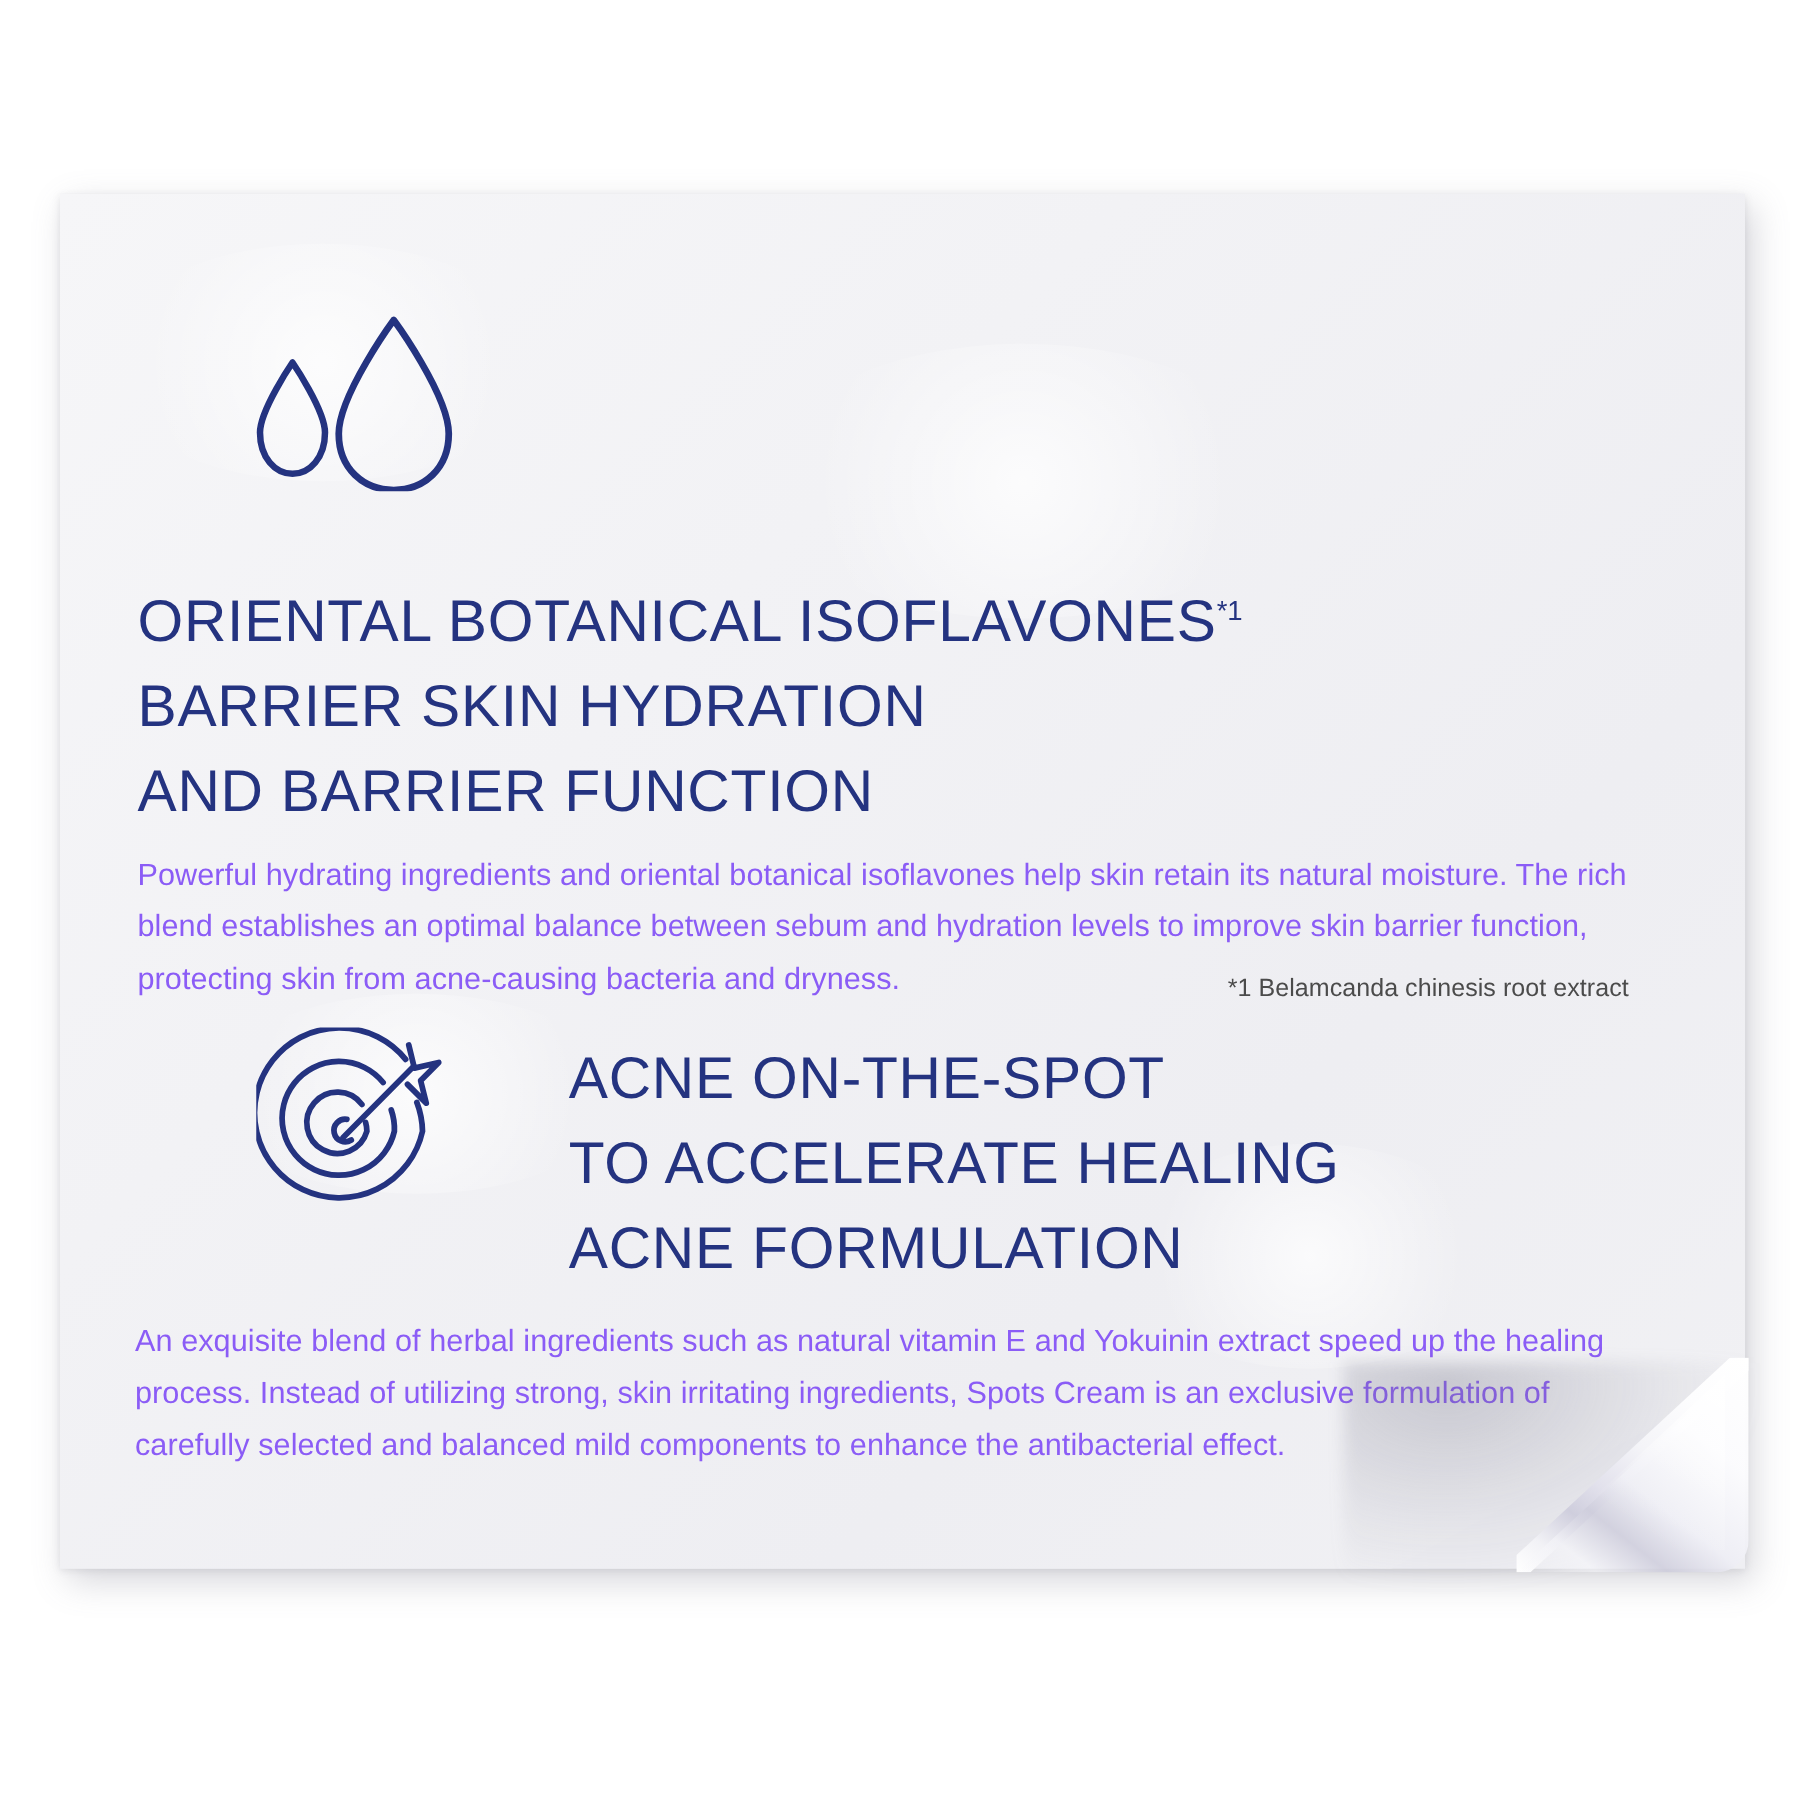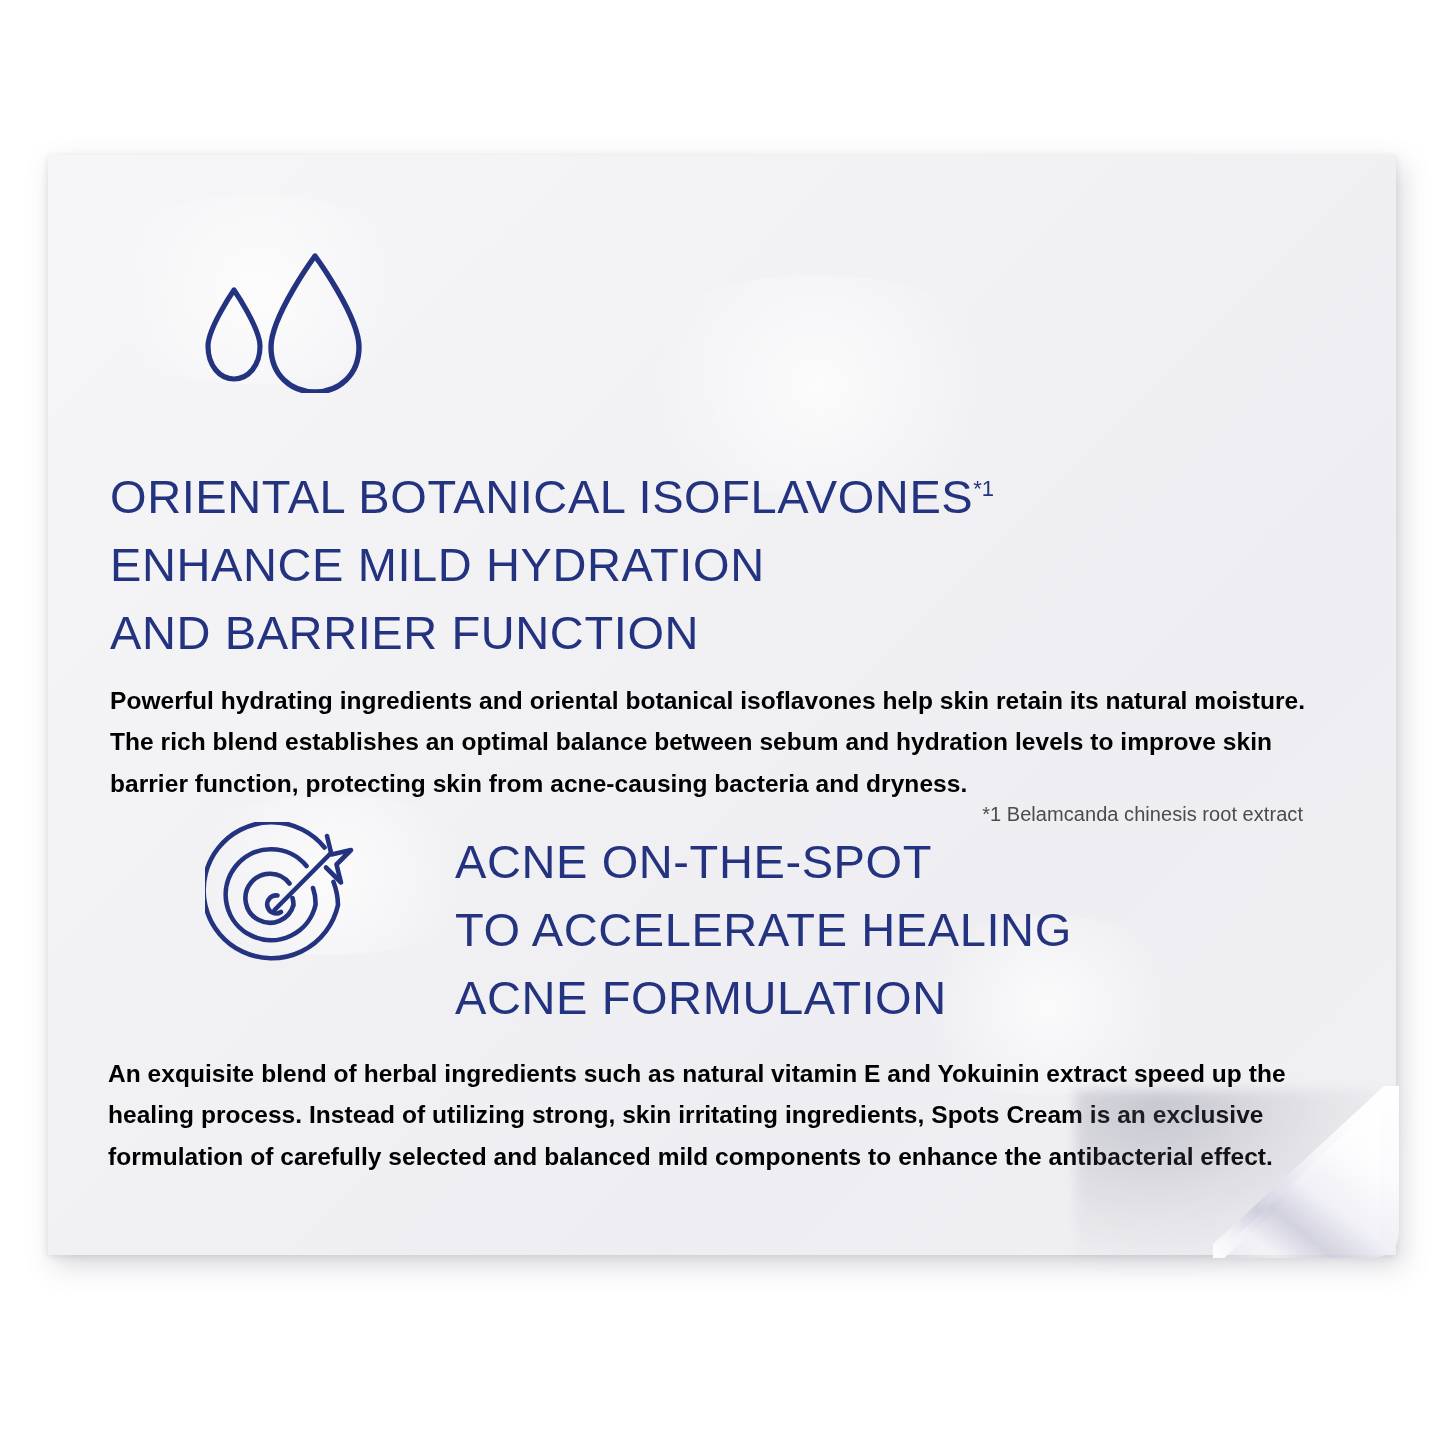--- a/index.html
+++ b/index.html
@@ -117,37 +117,37 @@
     font-size: 22px;
     vertical-align: super;
     letter-spacing: 0;
   }
 
   #headline-1 { left: 110px; top: 455px; }
   #headline-2 { left: 455px; top: 828px; }
 
   .body-copy {
     position: absolute;
-    color: #000000;
+    color: #8b5cf6;
     font-size: 24.5px;
     line-height: 41.5px;
     letter-spacing: 0.05px;
-    font-weight: 700;
+    font-weight: 400;
   }
   #body-1 { left: 110px; top: 655px; width: 1230px; }
   #body-2 { left: 108px; top: 1028px; width: 1210px; }
 
   .footnote {
     position: absolute;
     color: #4b4b4b;
     font-size: 20px;
     line-height: 28px;
     letter-spacing: 0.05px;
     left: 0;
-    top: 800px;
+    top: 777px;
     width: 1303px;
     text-align: right;
   }
 </style>
 </head>
 <body>
 
 <div id="stage">
 
   <div id="paper-shadow"></div>
@@ -163,21 +163,21 @@
     <svg width="178" height="145" viewBox="0 0 178 145" fill="none">
 
       <path d="M36 42 C36 42 10 80 10 98 C10 118 22 131 36 131 C50 131 62 118 62 98 C62 80 36 42 36 42 Z" stroke="#243380" stroke-width="5.2" stroke-linejoin="round" fill="none"></path>
 
       <path d="M117 8 C117 8 73 68 73 99 C73 127 93 144 117 144 C141 144 161 127 161 99 C161 68 117 8 117 8 Z" stroke="#243380" stroke-width="5.4" stroke-linejoin="round" fill="none"></path>
     </svg>
   </div>
 
   <div class="headline" id="headline-1">
     <div><span>ORIENTAL BOTANICAL ISOFLAVONES</span><span class="sup">*1</span></div>
-    <div>ENHANCE MILD HYDRATION</div>
+    <div>BARRIER SKIN HYDRATION</div>
     <div>AND BARRIER FUNCTION</div>
   </div>
 
   <p class="body-copy" id="body-1">Powerful hydrating ingredients and oriental botanical isoflavones help skin retain its natural moisture. The rich blend establishes an optimal balance between sebum and hydration levels to improve skin barrier function, protecting skin from acne-causing bacteria and dryness.</p>
 
   <div class="footnote">*1 Belamcanda chinesis root extract</div>
 
   <div class="icon-target">
     <svg width="160" height="158" viewBox="0 0 160 158" fill="none">
       <g stroke="#243380" stroke-width="4.6" fill="none" stroke-linecap="round">

